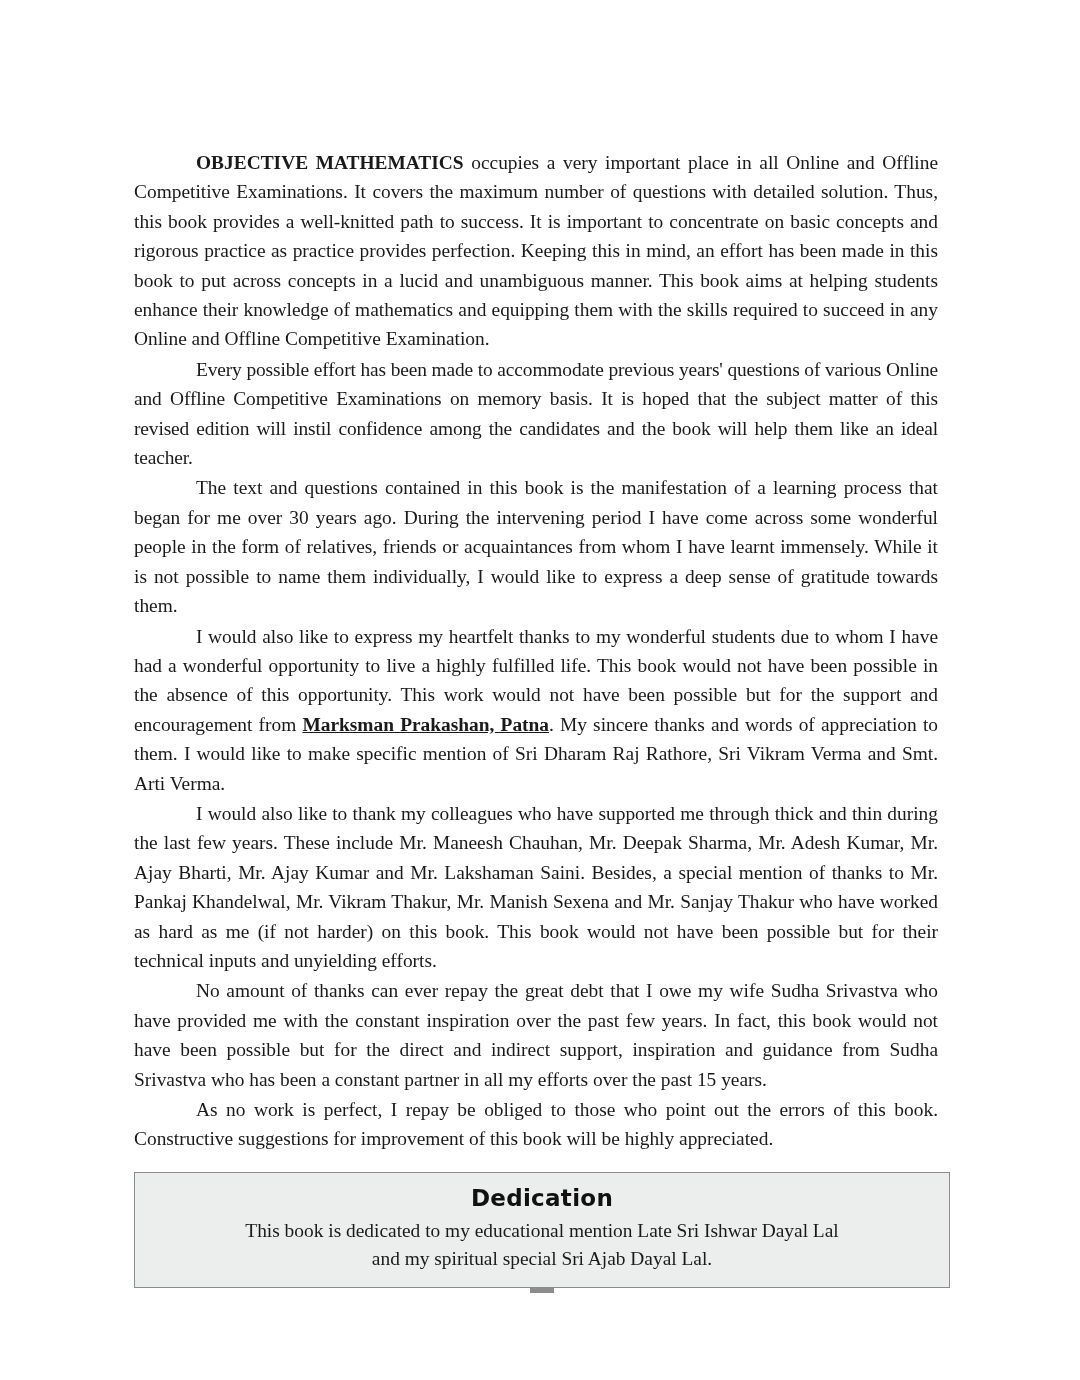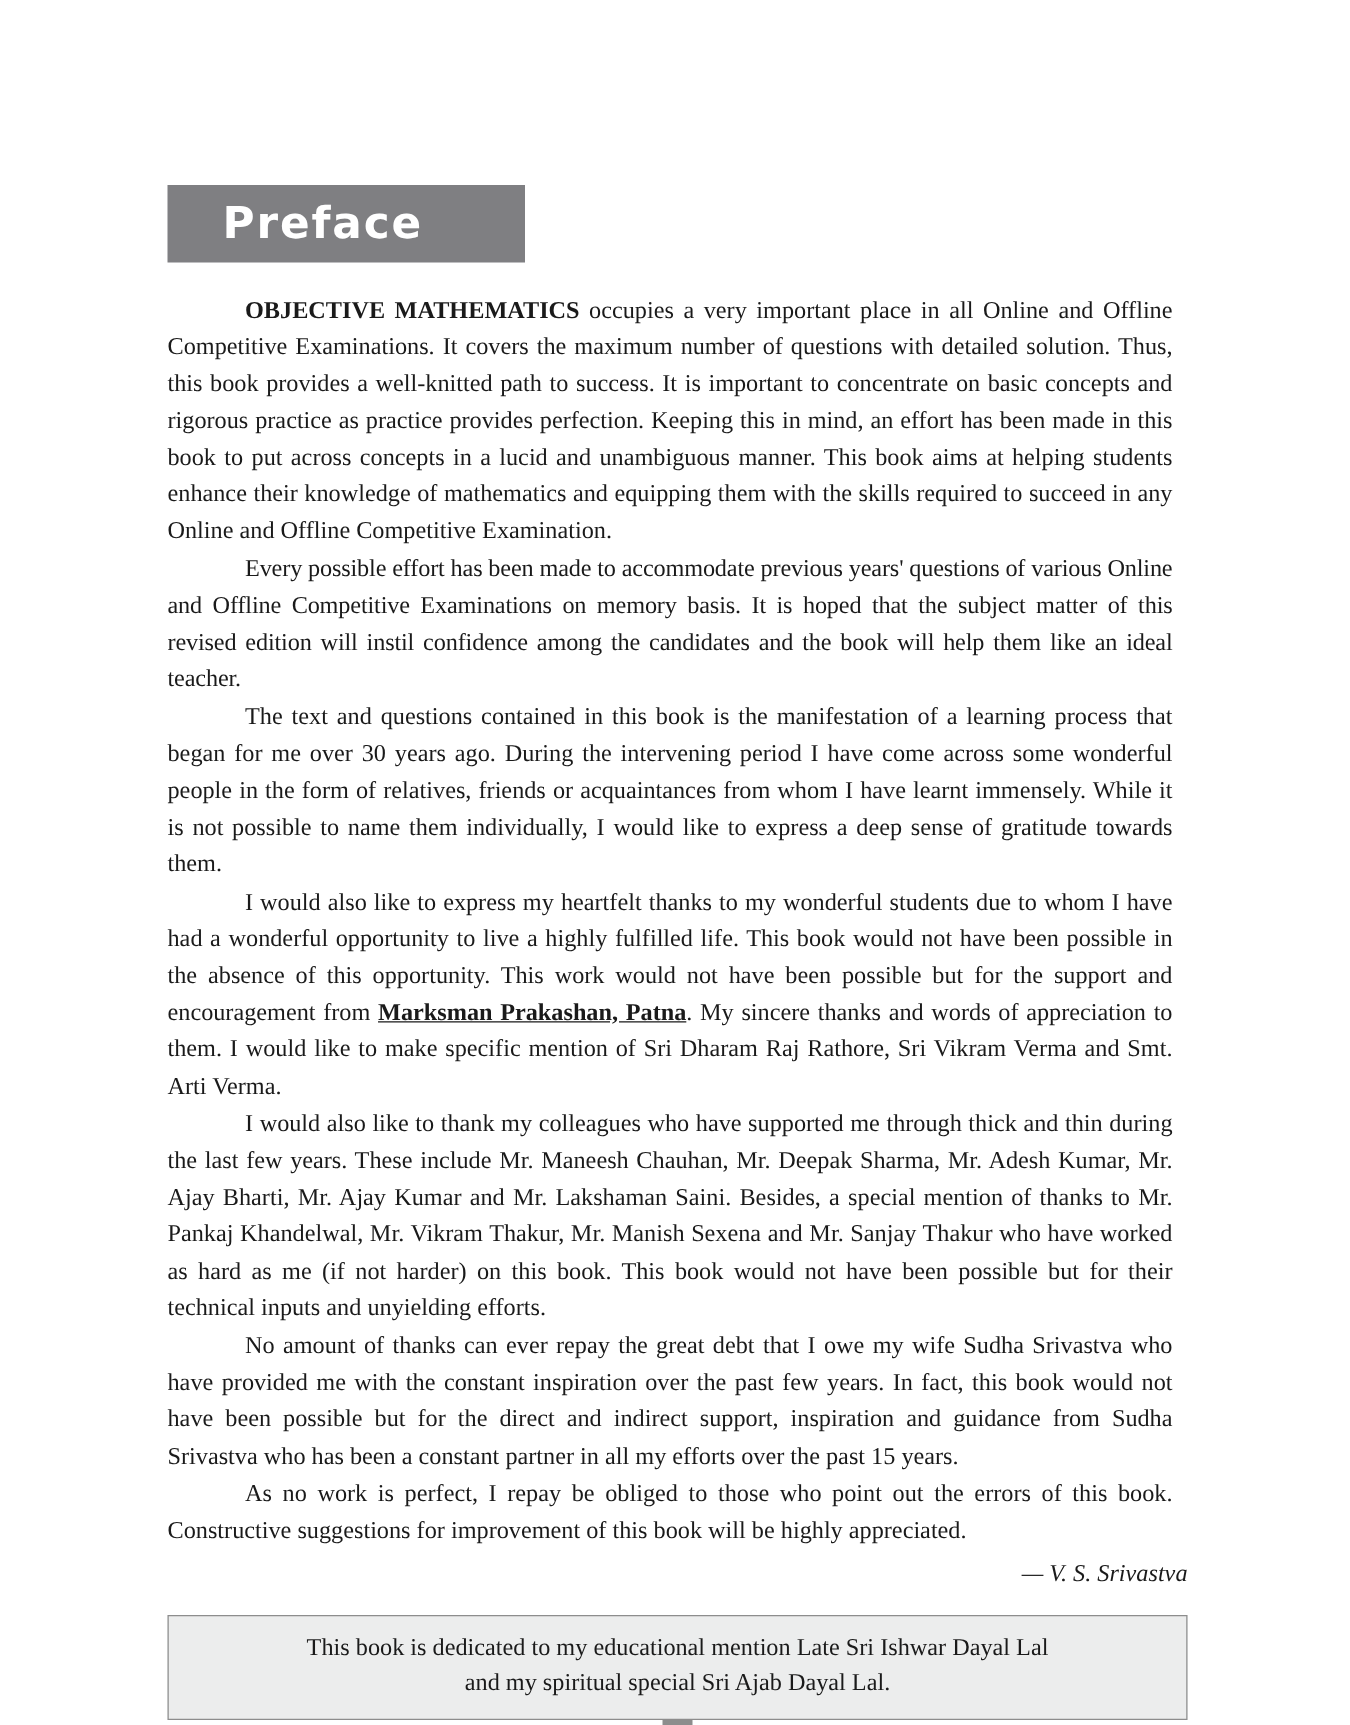--- a/index.html
+++ b/index.html
@@ -102,42 +102,39 @@
     width: 24px;
     height: 5px;
     background: #8d8d8d;
   }
 </style>
 </head>
 <body>
 
 <div class="page">
 
-  <div class="title-banner">
-    <span class="title-text">Preface</span>
-  </div>
 
   <div class="body-col">
 
     <p class="para"><span class="bold">OBJECTIVE MATHEMATICS</span><span> occupies a very important place in all Online and Offline Competitive Examinations. It covers the maximum number of questions with detailed solution. Thus, this book provides a well-knitted path to success. It is important to concentrate on basic concepts and rigorous practice as practice provides perfection. Keeping this in mind, an effort has been made in this book to put across concepts in a lucid and unambiguous manner. This book aims at helping students enhance their knowledge of mathematics and equipping them with the skills required to succeed in any Online and Offline Competitive Examination.</span></p>
 
     <p class="para tight">Every possible effort has been made to accommodate previous years' questions of various Online and Offline Competitive Examinations on memory basis. It is hoped that the subject matter of this revised edition will instil confidence among the candidates and the book will help them like an ideal teacher.</p>
 
     <p class="para">The text and questions contained in this book is the manifestation of a learning process that began for me over 30 years ago. During the intervening period I have come across some wonderful people in the form of relatives, friends or acquaintances from whom I have learnt immensely. While it is not possible to name them individually, I would like to express a deep sense of gratitude towards them.</p>
 
     <p class="para"><span>I would also like to express my heartfelt thanks to my wonderful students due to whom I have had a wonderful opportunity to live a highly fulfilled life. This book would not have been possible in the absence of this opportunity. This work would not have been possible but for the support and encouragement from </span><span class="smallcapsish">Marksman Prakashan, Patna</span><span>. My sincere thanks and words of appreciation to them. I would like to make specific mention of Sri Dharam Raj Rathore, Sri Vikram Verma and Smt. Arti Verma.</span></p>
 
     <p class="para">I would also like to thank my colleagues who have supported me through thick and thin during the last few years. These include Mr. Maneesh Chauhan, Mr. Deepak Sharma, Mr. Adesh Kumar, Mr. Ajay Bharti, Mr. Ajay Kumar and Mr. Lakshaman Saini. Besides, a special mention of thanks to Mr. Pankaj Khandelwal, Mr. Vikram Thakur, Mr. Manish Sexena and Mr. Sanjay Thakur who have worked as hard as me (if not harder) on this book. This book would not have been possible but for their technical inputs and unyielding efforts.</p>
 
     <p class="para">No amount of thanks can ever repay the great debt that I owe my wife Sudha Srivastva who have provided me with the constant inspiration over the past few years. In fact, this book would not have been possible but for the direct and indirect support, inspiration and guidance from Sudha Srivastva who has been a constant partner in all my efforts over the past 15 years.</p>
 
     <p class="para">As no work is perfect, I repay be obliged to those who point out the errors of this book. Constructive suggestions for improvement of this book will be highly appreciated.</p>
 
-    <p class="signature">— V. S. Srivastva</p>
 
     <div class="dedication-box">
+      <div class="dedication-title">Dedication</div>
       <div class="dedication-line">This book is dedicated to my educational mention Late Sri Ishwar Dayal Lal</div>
       <div class="dedication-line">and my spiritual special Sri Ajab Dayal Lal.</div>
     </div>
     <div class="shadow-strip"></div>
 
   </div>
 </div>
 
 </body></html>

